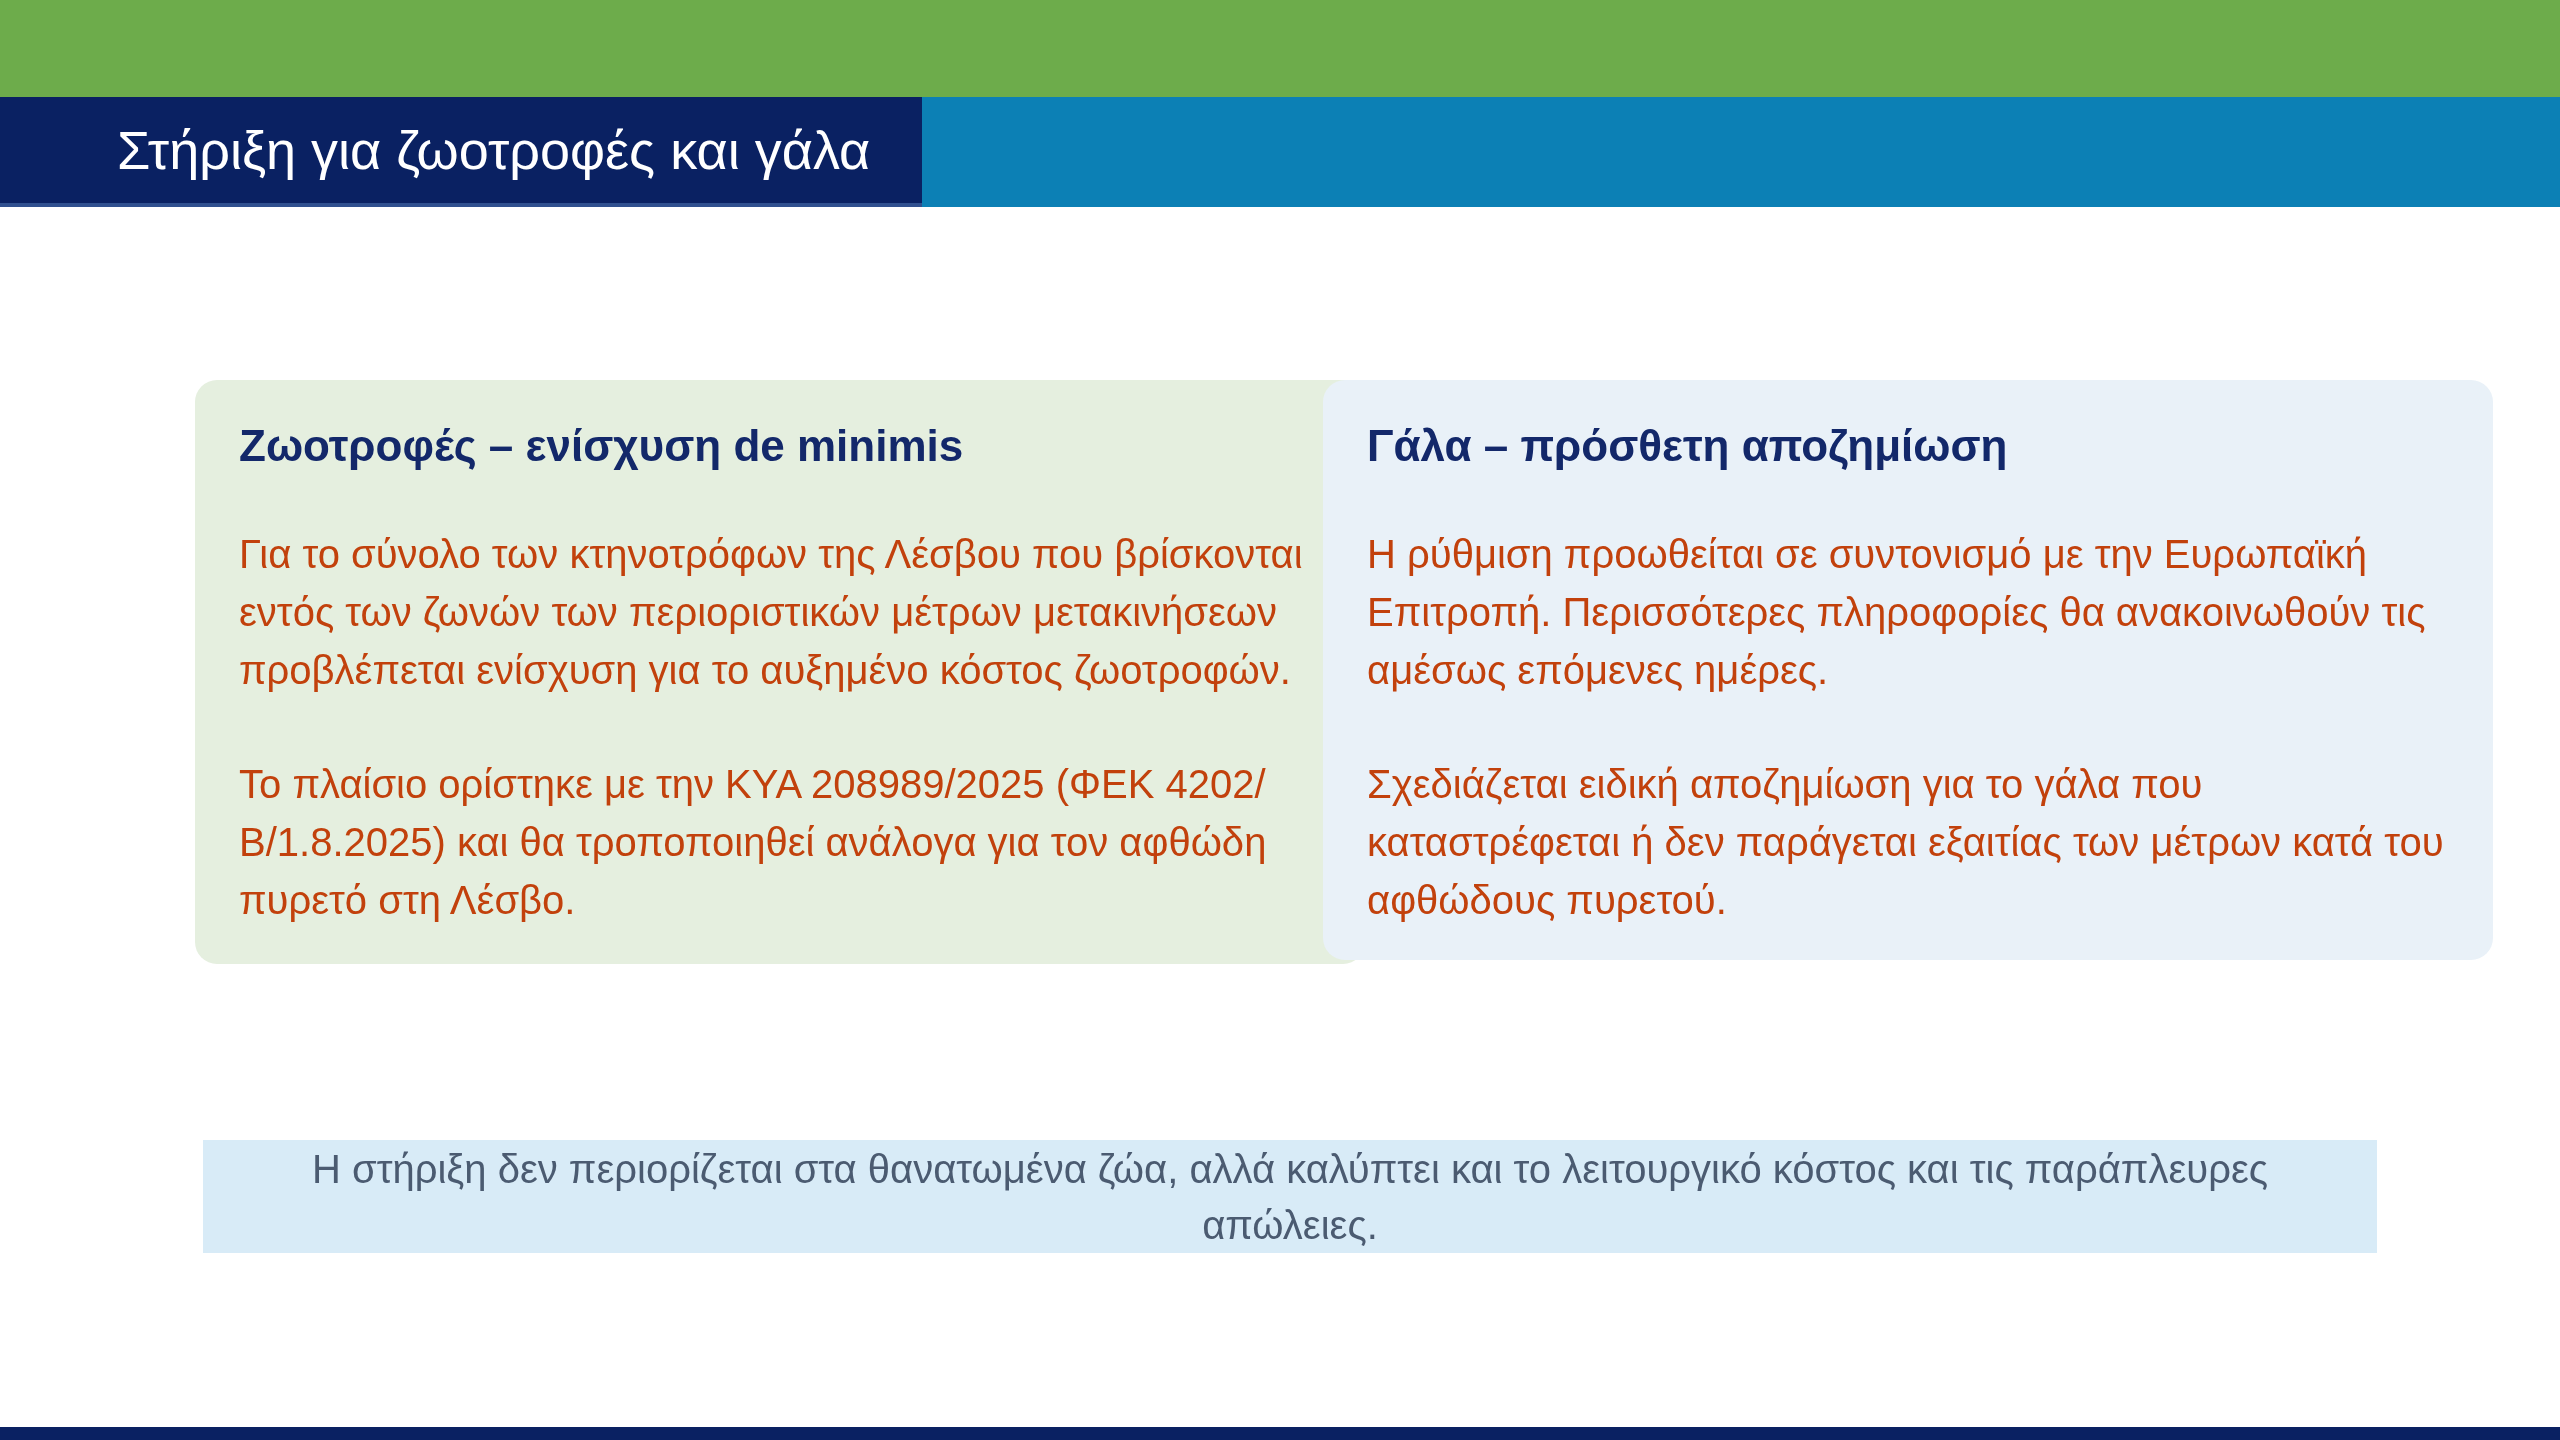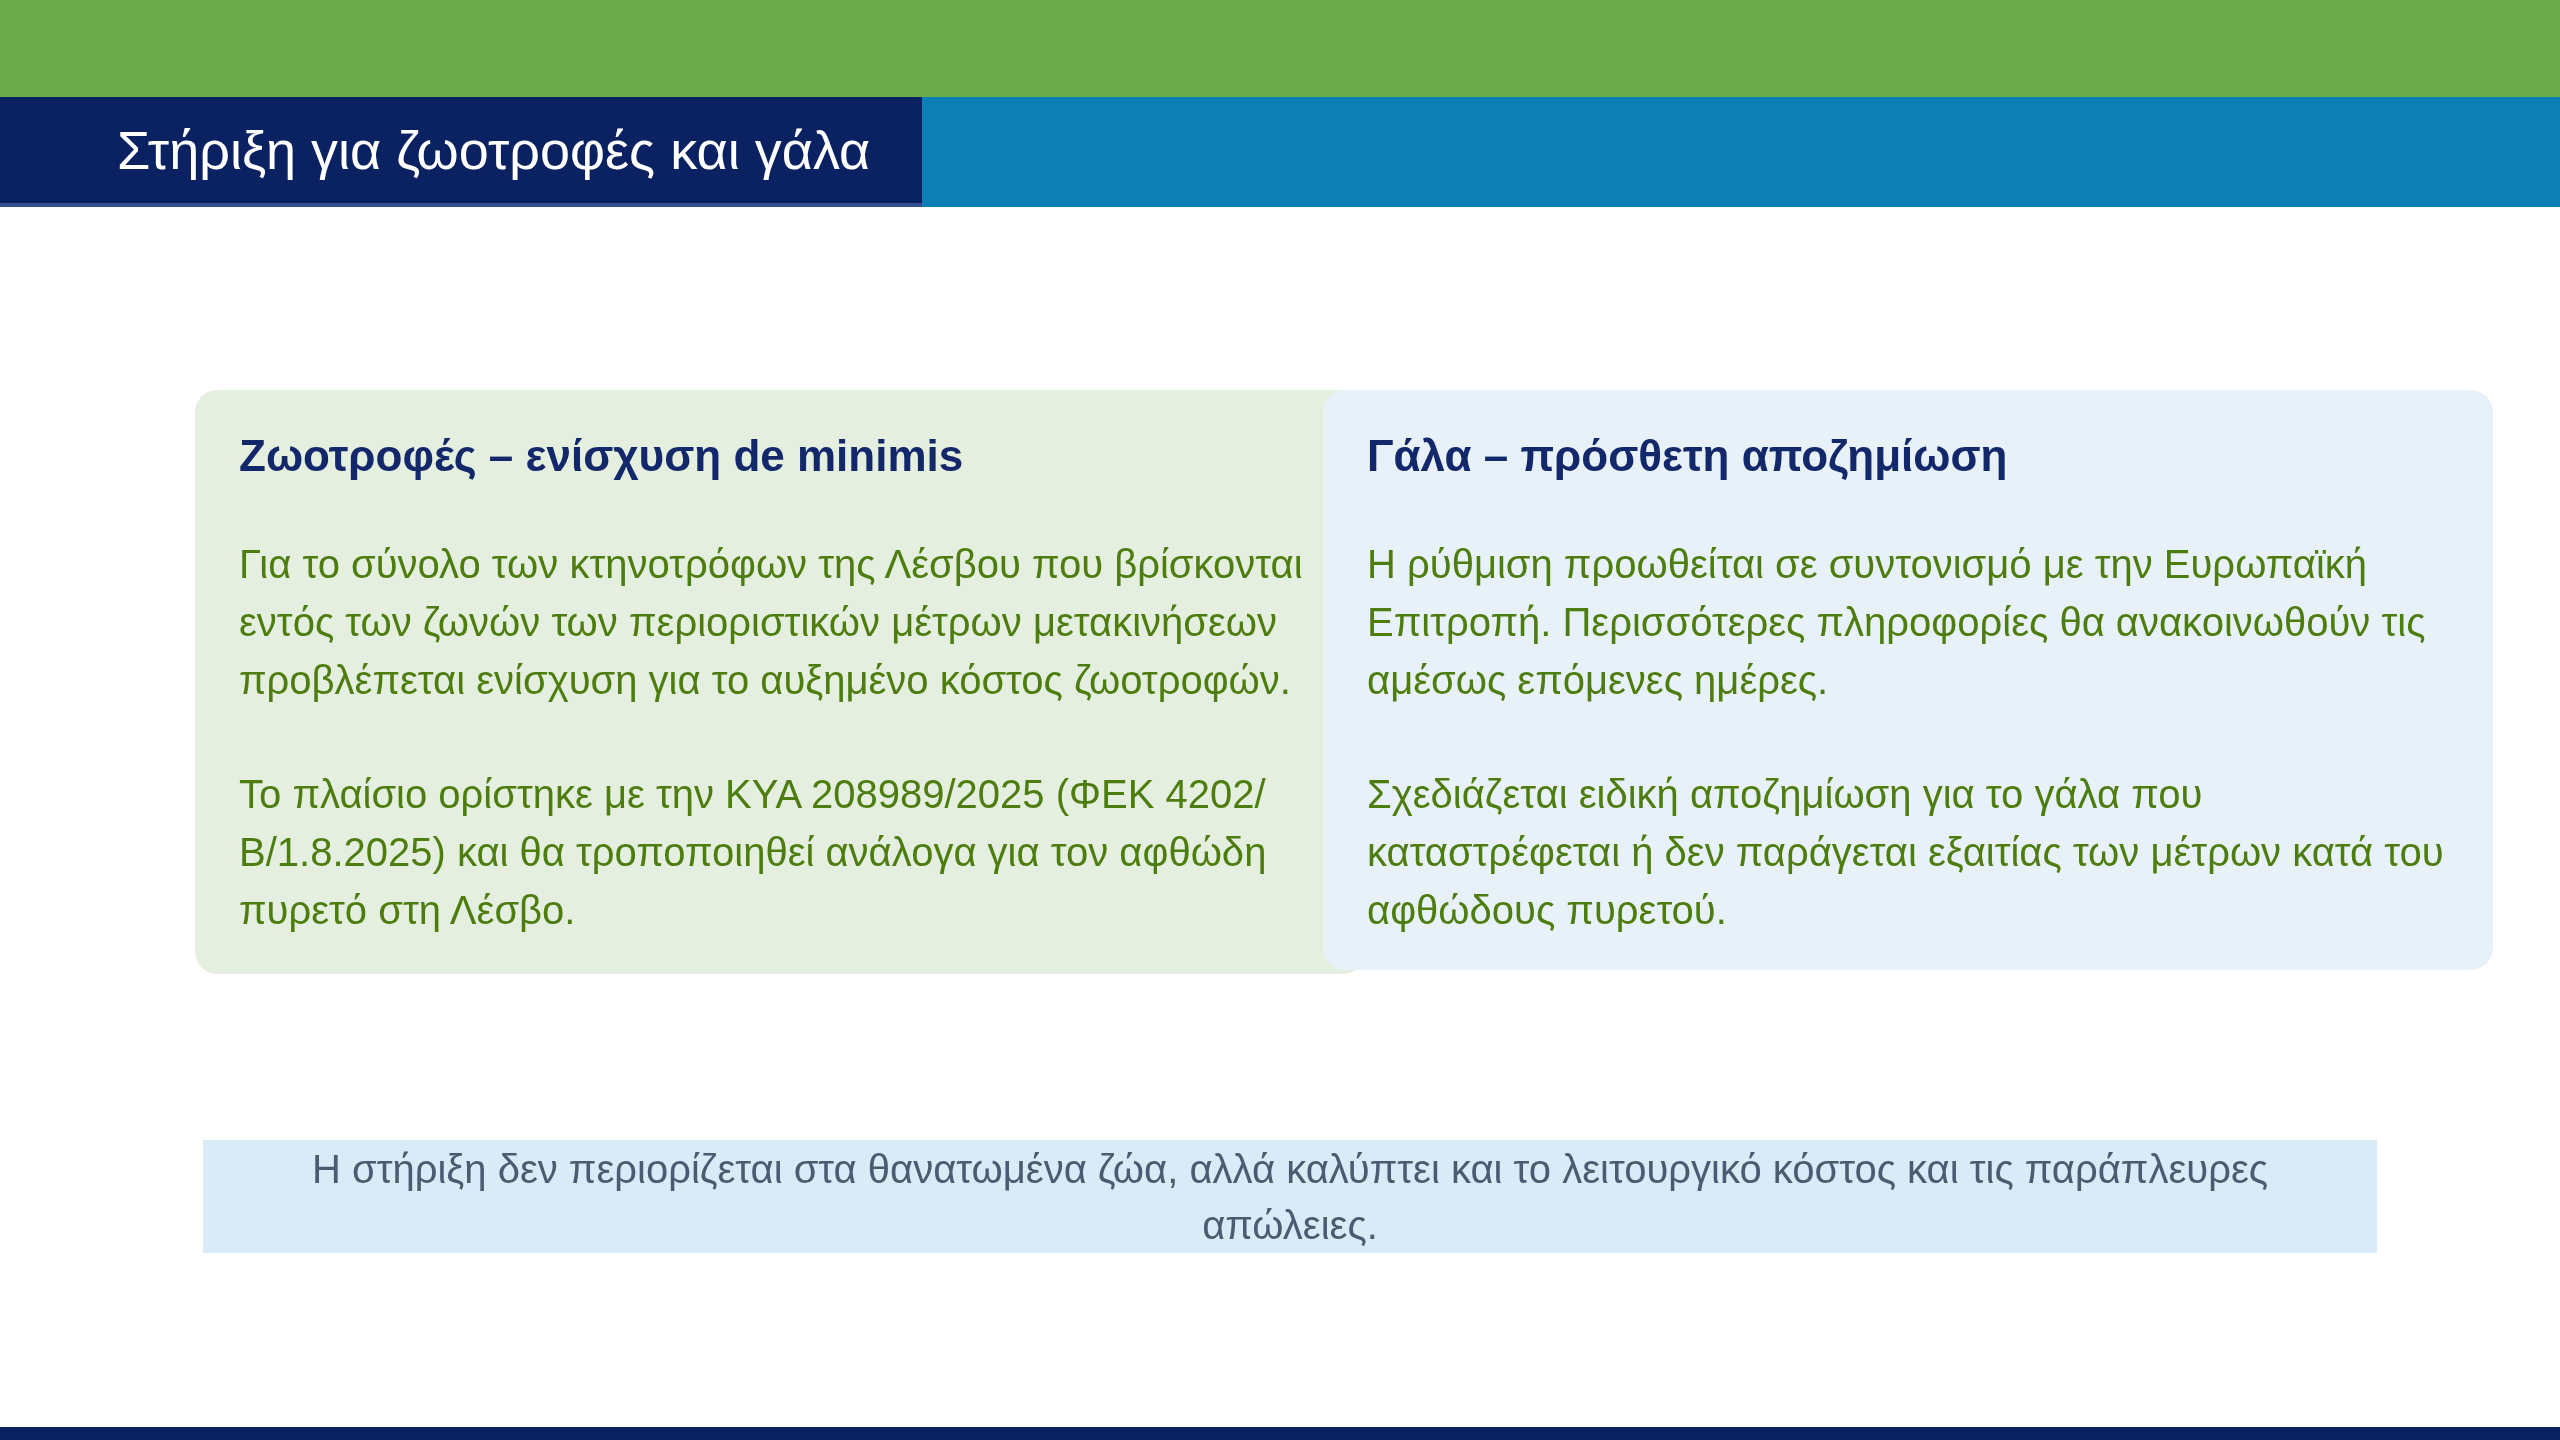--- a/index.html
+++ b/index.html
@@ -42,21 +42,21 @@
   }
   .title-bar-blue {
     position: absolute;
     left: 922px; top: 97px;
     width: 1638px; height: 110px;
     background: #0c80b5;
   }
   
   .card {
     position: absolute;
-    top: 390px;
+    top: 380px;
     width: 1170px;
     height: 584px;
     border-radius: 22px;
     box-sizing: border-box;
     padding: 40px 44px;
   }
   .card-feed {
     left: 195px;
     background: #e5efdf;
   }
@@ -66,21 +66,21 @@
     height: 580px;
   }
   .card-heading {
     color: #13286a;
     font-size: 44px;
     font-weight: 700;
     margin: 0 0 52px 0;
     line-height: 1.2;
   }
   .card-paragraph {
-    color: #4d7c0f;
+    color: #c2410c;
     font-size: 40px;
     font-weight: 400;
     line-height: 1.45;
     margin: 0 0 56px 0;
   }
   .card-paragraph:last-child { margin-bottom: 0; }
   
   .footer-note {
     position: absolute;
     left: 195px; top: 1140px;

